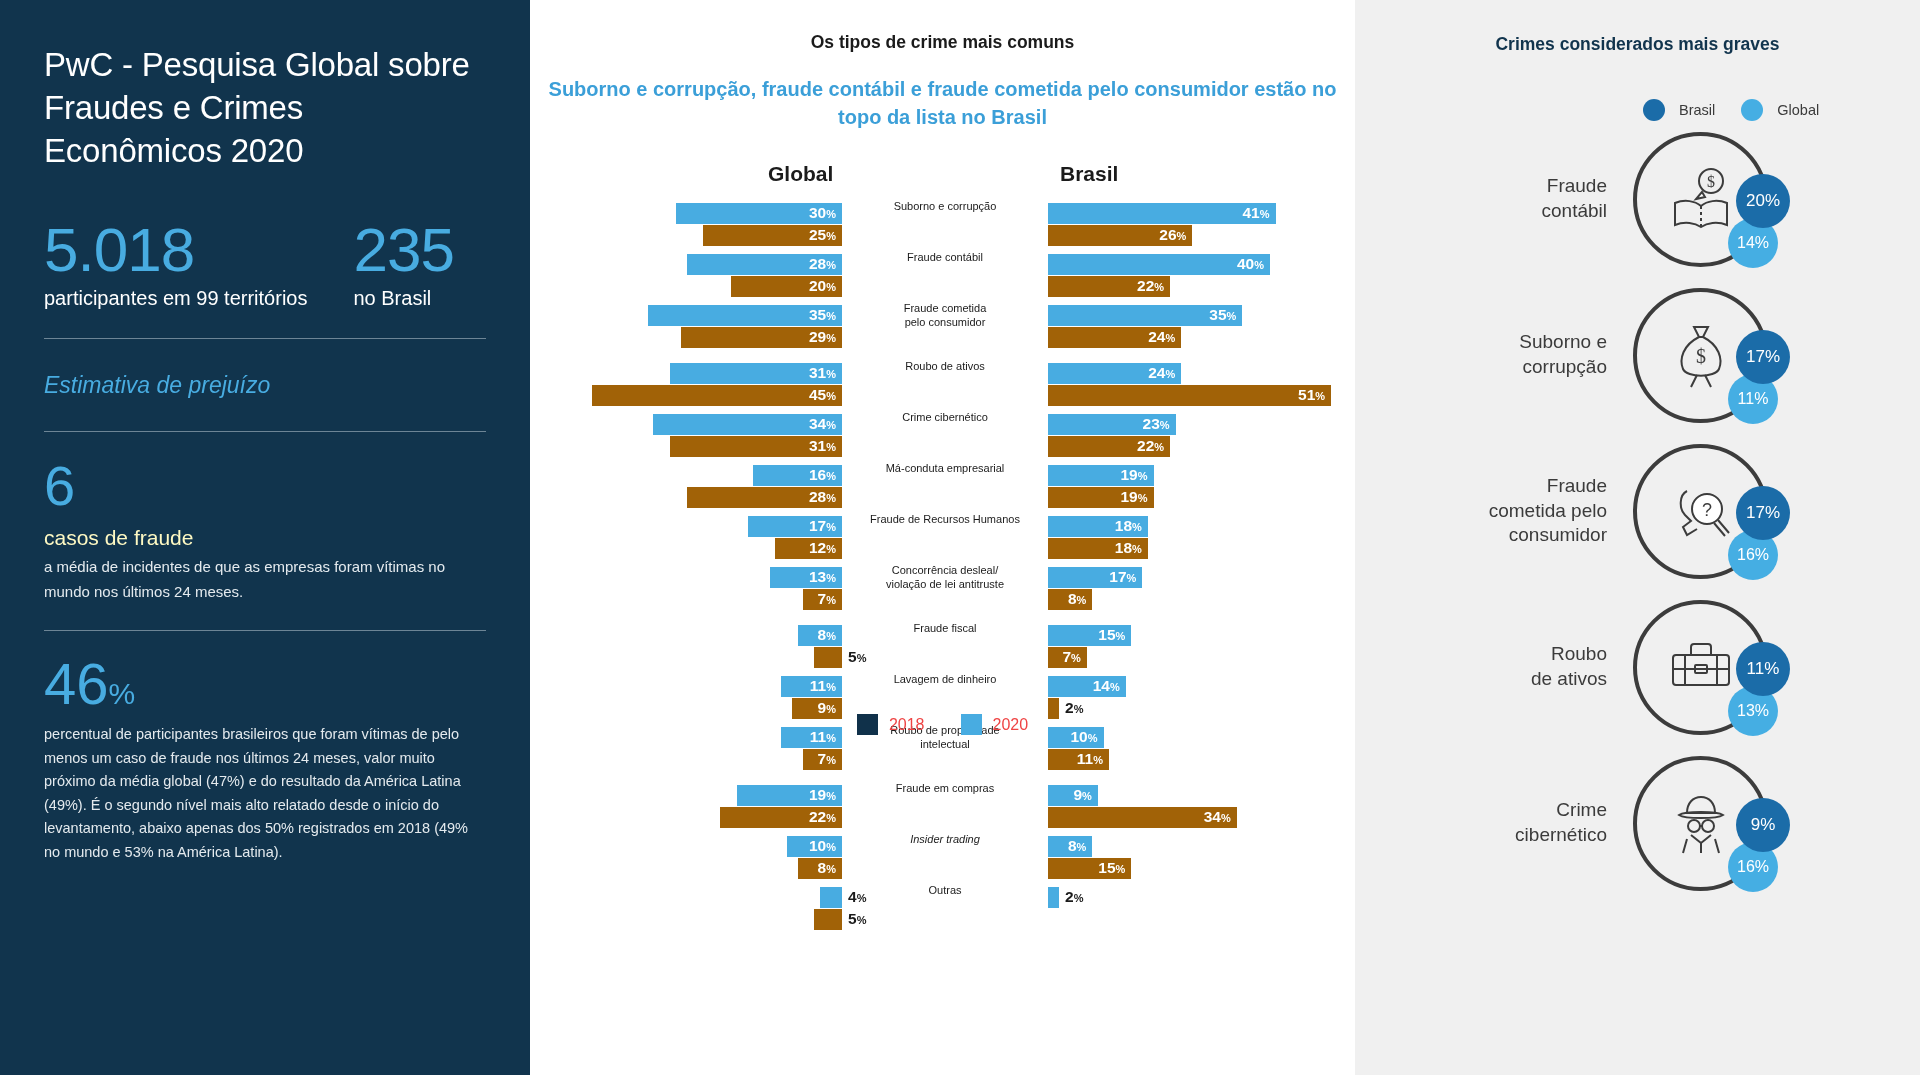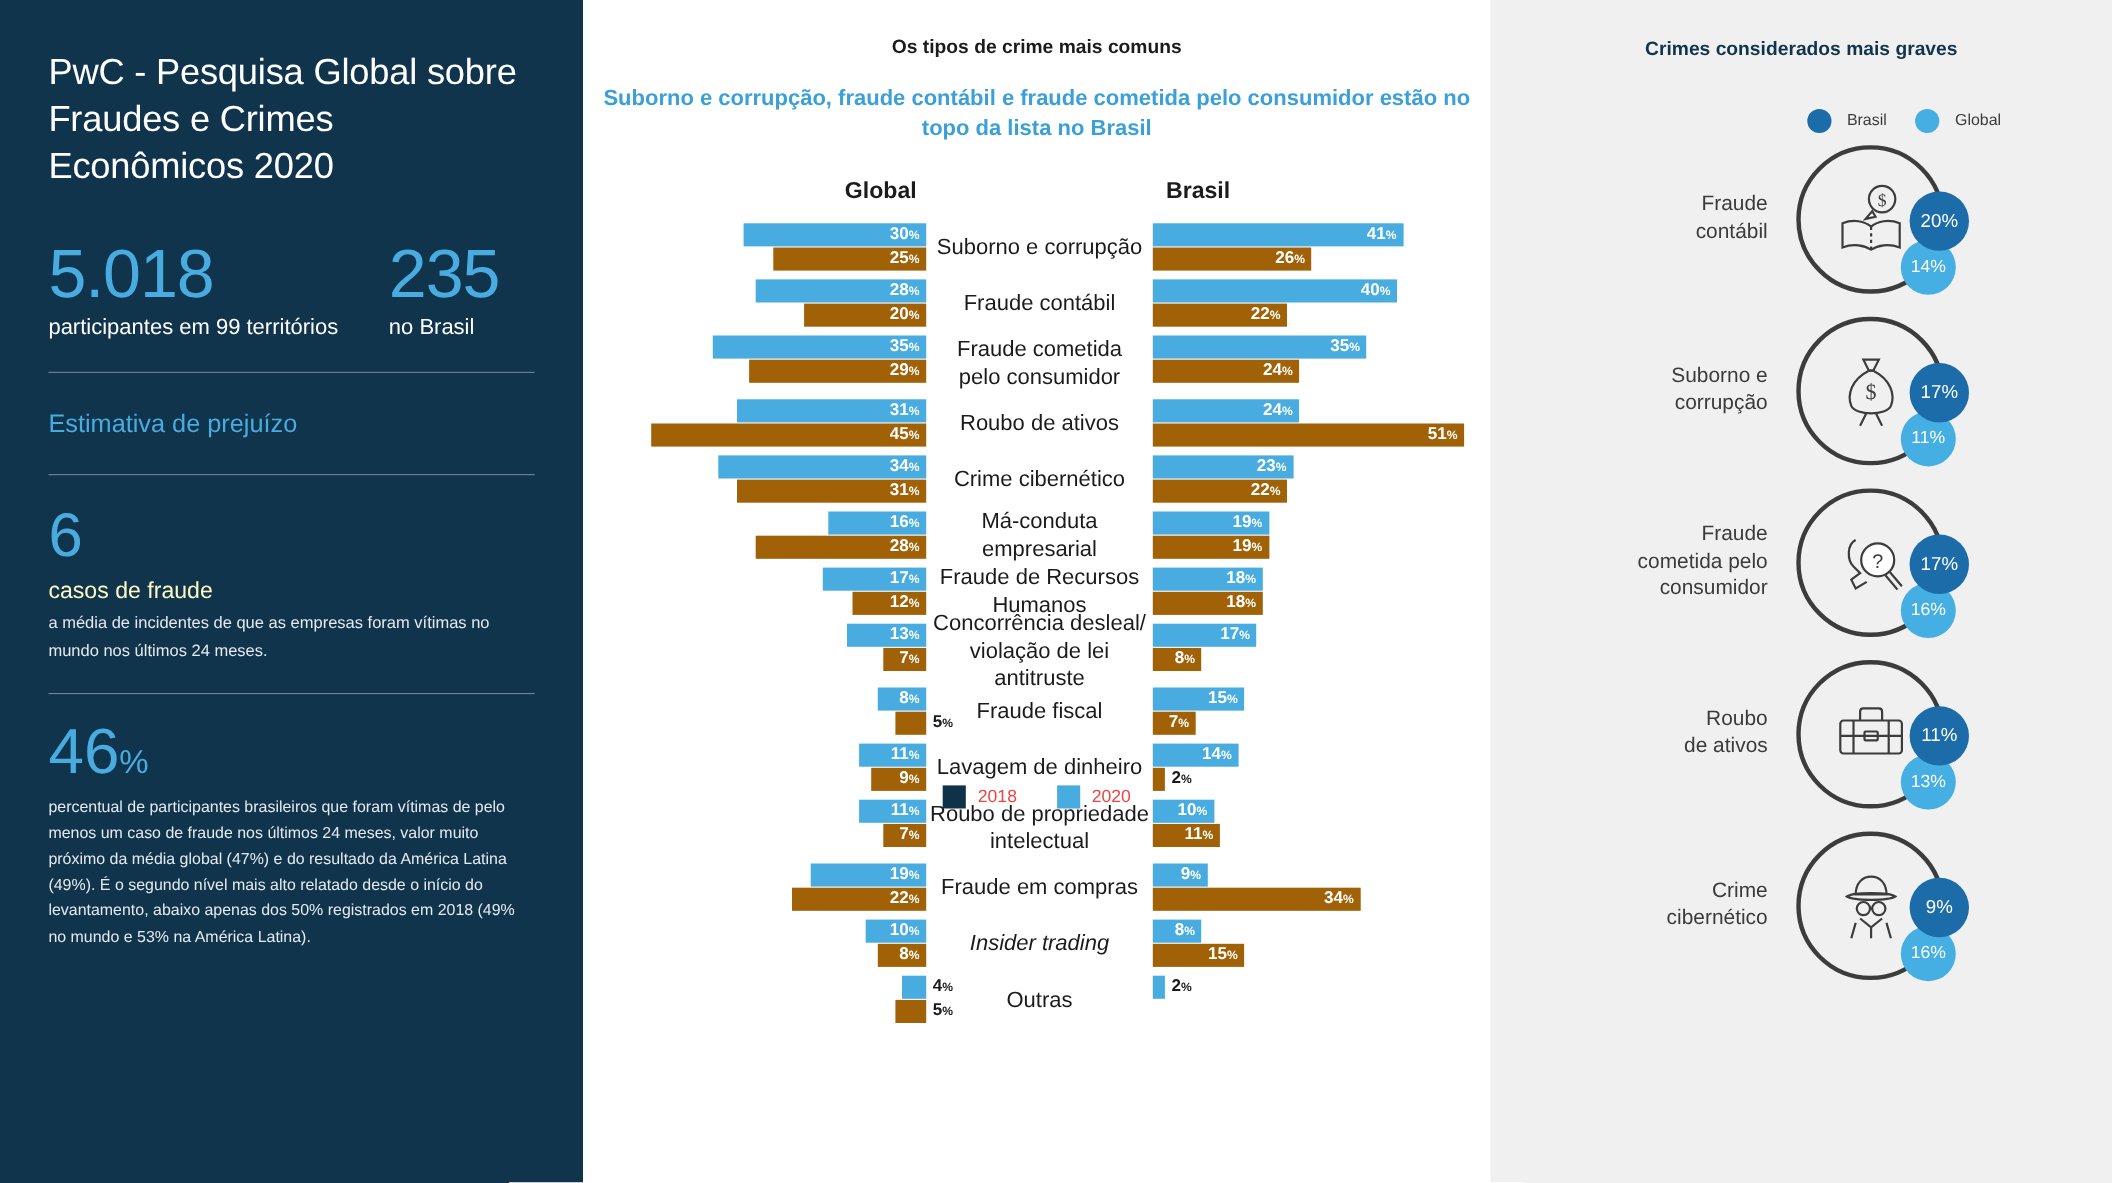--- a/index.html
+++ b/index.html
@@ -24,21 +24,21 @@
     letter-spacing: -0.2px; color: #ffffff;
   }
   .stats-row { display: flex; margin-top: 46px; gap: 46px; }
   .stat-big {
     font-size: 62px; line-height: 1.0; color: #48ace1; font-weight: 400;
     letter-spacing: -1px;
   }
   .stat-cap { font-size: 20px; line-height: 1.35; margin-top: 4px; color: #fff; }
   .divider { height: 1px; background: #6d8596; margin: 26px 0 0 0; }
 
-  .loss-block { display: flex; margin-top: 30px; gap: 28px; align-items: flex-start; }
+  .loss-block { display: flex; margin-top: 30px; gap: 28px; align-items: flex-start; font-style: italic; }
   .loss-label { font-size: 23px; line-height: 1.4; color: #48ace1; text-align: right; }
   .loss-values { font-size: 21px; line-height: 1.45; color: #ffffff; }
   .loss-values b { color: #48ace1; font-weight: 700; font-size: 22px; }
 
   .six { font-size: 56px; color: #48ace1; line-height: 1.0; margin-top: 26px; }
   .six-cap { font-size: 21px; margin-top: 12px; color: #fef9c3; }
   .six-sub { font-size: 15px; line-height: 1.65; margin-top: 5px; color: #e4eaee; }
 
   .pct46 { margin-top: 24px; color: #48ace1; }
   .pct46 .n { font-size: 58px; line-height: 1; }
@@ -62,22 +62,22 @@
 
   .rows { margin-top: 4px; position: relative; }
   .row { position: relative; height: 51px; }
   .row.tall { height: 58px; }
 
   .side { position: absolute; top: 0; height: 100%; }
   .side.gl { left: 0; width: 312px; }
   .side.br { left: 518px; width: 300px; }
   .center-lab {
     position: absolute; left: 312px; width: 206px; top: 0; height: 100%;
-    display: flex; align-items: center; justify-content: center;
-    text-align: center; font-size: 20px; color: #1b1b1b; line-height: 1.25;
+    display: flex; align-items: flex-start; justify-content: center;
+    text-align: center; font-size: 11px; color: #1b1b1b; line-height: 1.25;
   }
   .center-lab.italic { font-style: italic; }
 
   .bar-wrap { position: absolute; width: 100%; height: 21px; }
   .bar-wrap.top { top: 3px; }
   .bar-wrap.bot { top: 25px; }
   .bar {
     position: absolute; height: 21px; display: flex; align-items: center;
   }
   .side.gl .bar { right: 0; justify-content: flex-end; padding-right: 6px; }

